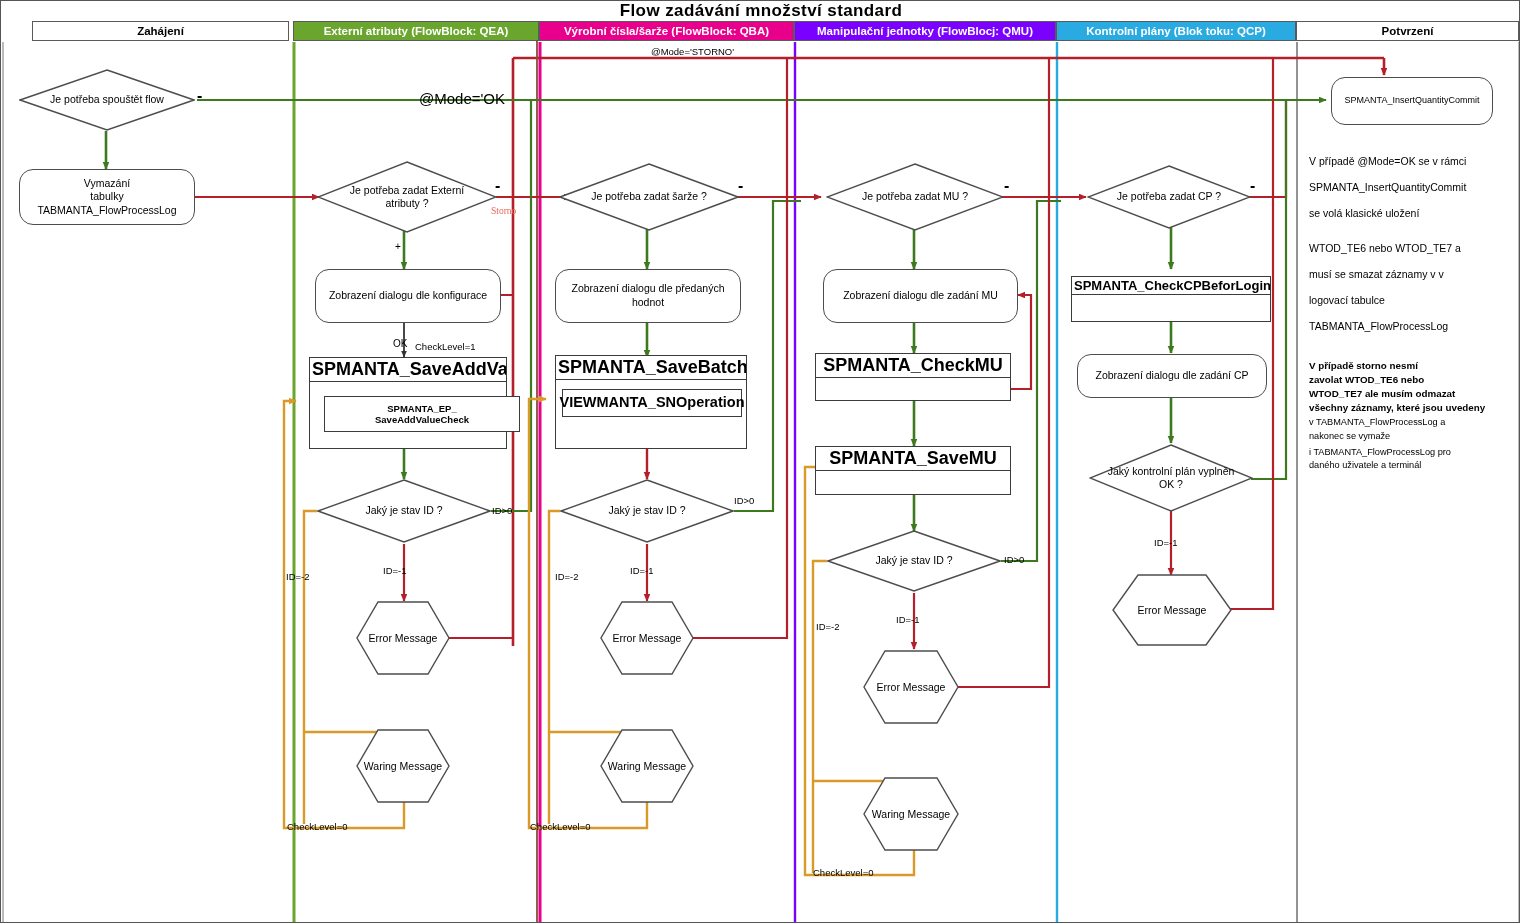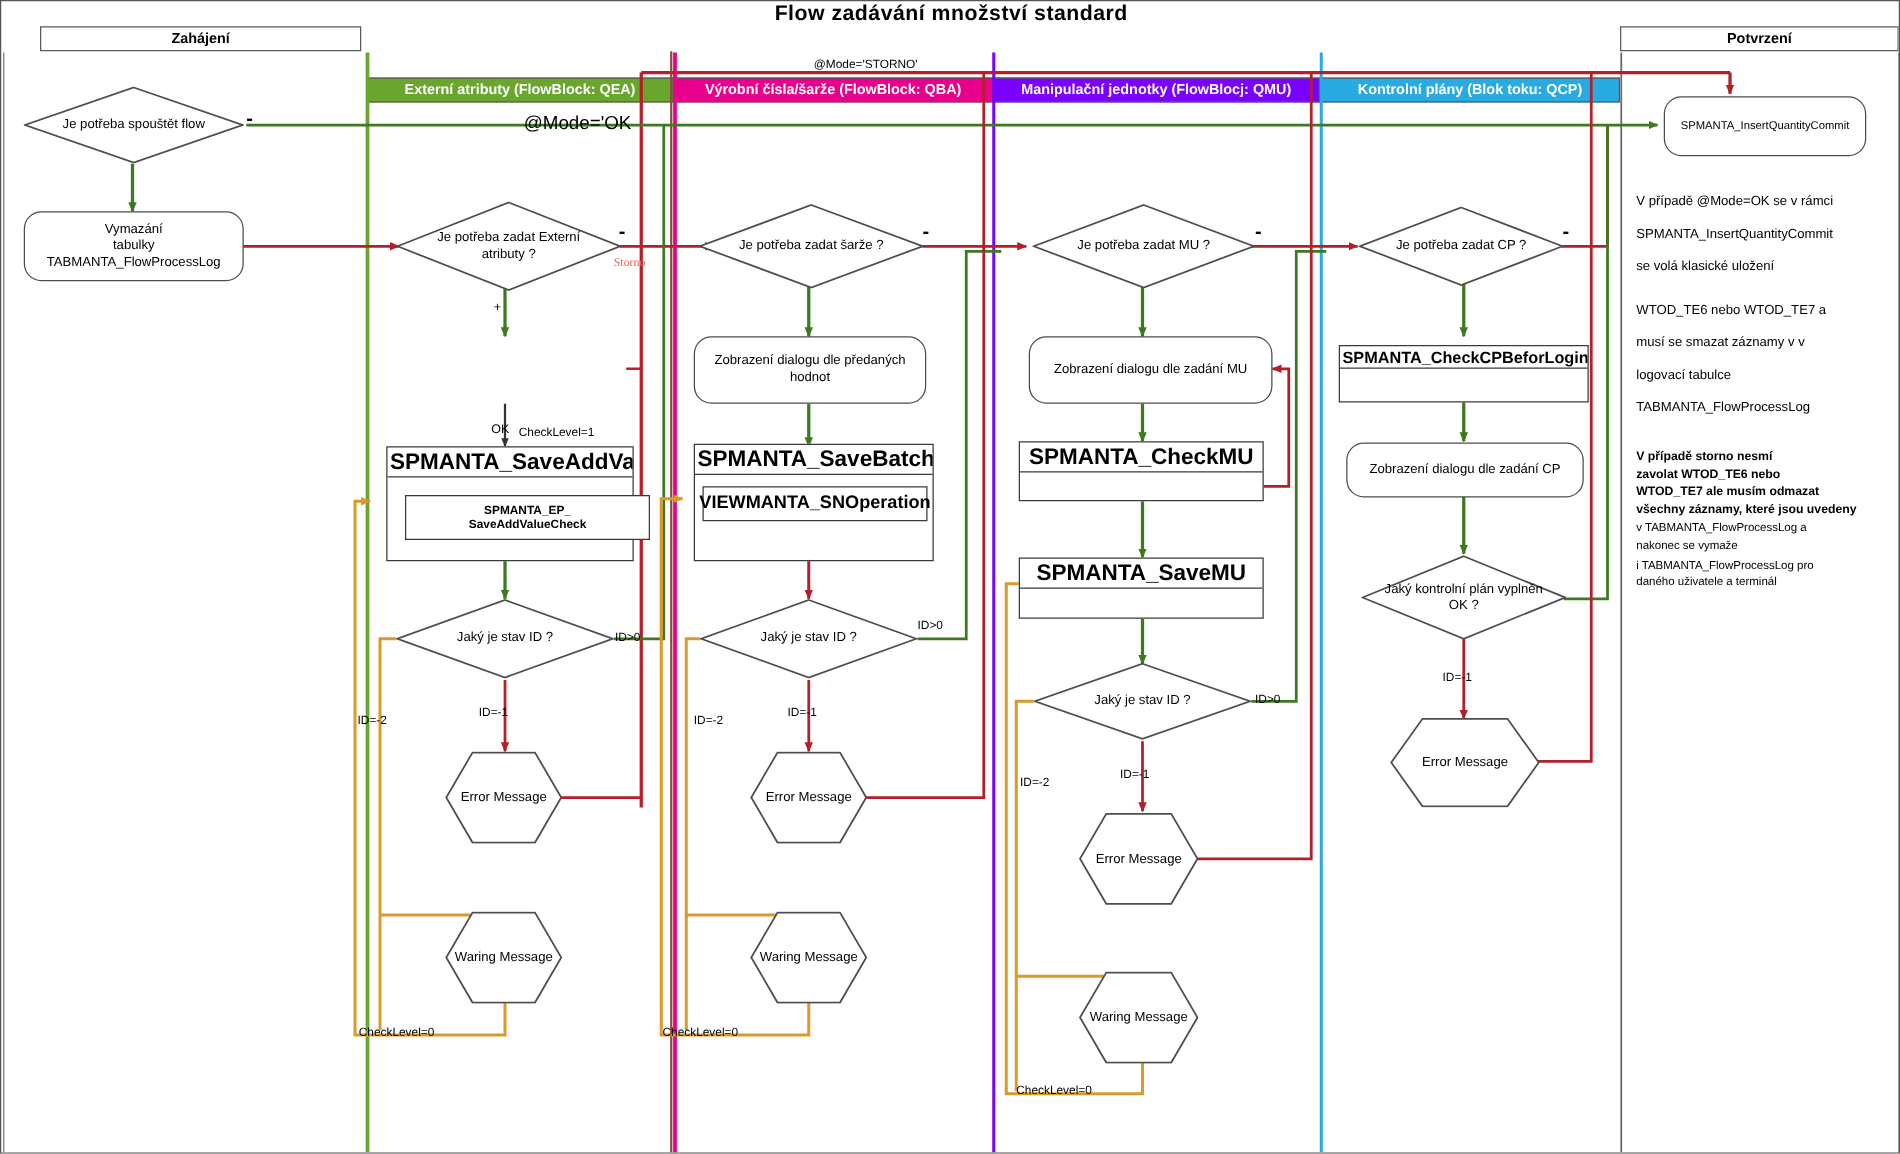--- a/index.html
+++ b/index.html
@@ -11,21 +11,21 @@
   #title{position:absolute;left:0;top:0;width:1520px;height:19px;
          text-align:center;font-size:17px;font-weight:bold;color:#000;
          letter-spacing:.4px;line-height:19px;}
 
   
   .lane-head{position:absolute;top:20px;height:20px;box-sizing:border-box;
              border:1px solid #5a5a5a;display:flex;align-items:center;
              justify-content:center;font-size:11.5px;font-weight:bold;
              white-space:nowrap;overflow:hidden;}
   .lane-head.plain{background:#ffffff;color:#000;}
-  .lane-head.tinted{color:#ffffff;margin-top:41px;}
+  .lane-head.tinted{color:#ffffff;}
 
   
   .node{position:absolute;box-sizing:border-box;display:flex;align-items:center;
         justify-content:center;text-align:center;color:#000;}
 
   .proc{border:1.4px solid #4d4d4d;border-radius:14px;background:#fff;
         font-size:10.5px;line-height:1.3;padding:2px 6px;}
 
   .diamond{background:transparent;}
   .diamond .dtext{position:relative;z-index:2;font-size:10.5px;line-height:1.25;
@@ -203,20 +203,23 @@
 tabulky TABMANTA_FlowProcessLog</span>
   </div>
 
   <div class="node diamond" style="left:316px;top:160px;width:180px;height:72px;">
     <svg width="180" height="72">
         <polygon points="90,1 179,36 90,71 1,36" fill="#fff" stroke="#4d4d4d" stroke-width="1.4"></polygon>
       </svg>
     <span class="dtext" style="width:120px;">Je potřeba zadat Externí atributy ?</span>
   </div>
 
+  <div class="node proc" style="left:314px;top:268px;width:186px;height:54px;">
+    <span>Zobrazení dialogu dle konfigurace</span>
+  </div>
 
   <div class="spbox" style="left:308px;top:356px;width:198px;height:92px;">
     <div class="sp-title">SPMANTA_SaveAddValue</div>
     <div class="sp-body">
       <div class="sp-inner" style="left:14px;top:14px;width:196px;height:36px;white-space:pre-line;">SPMANTA_EP_
 SaveAddValueCheck</div>
     </div>
   </div>
 
   <div class="node diamond" style="left:316px;top:478px;width:174px;height:64px;">

